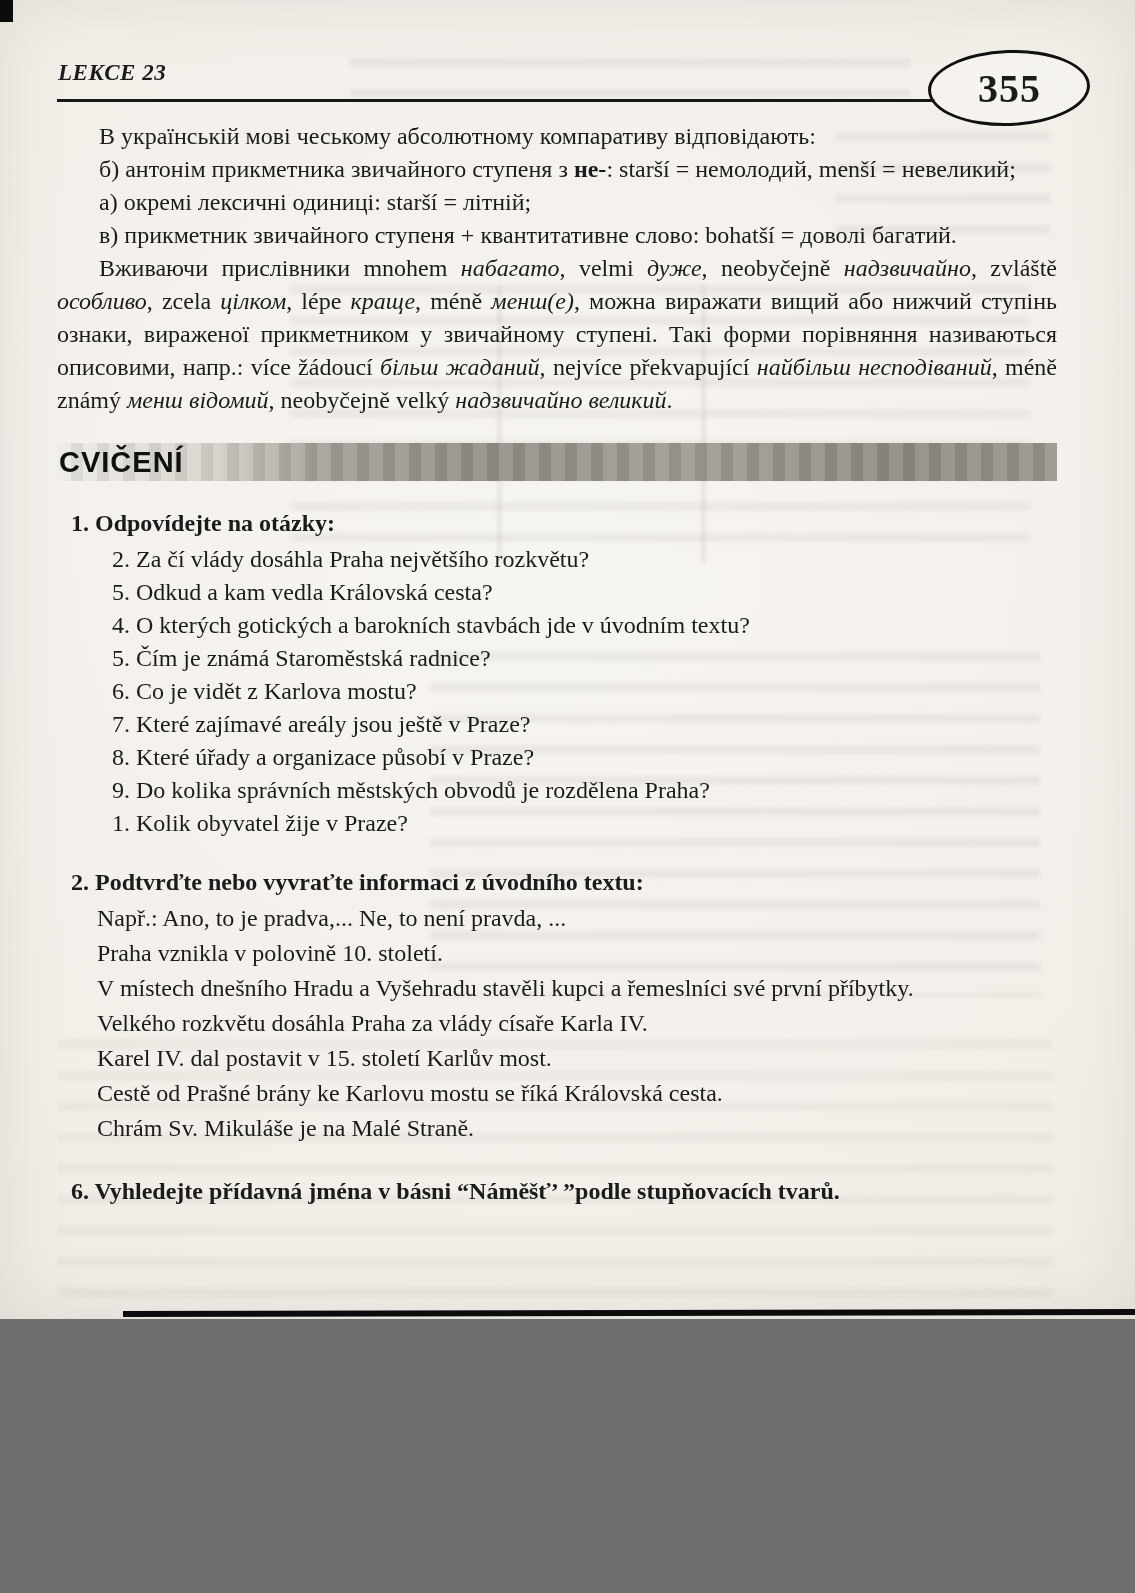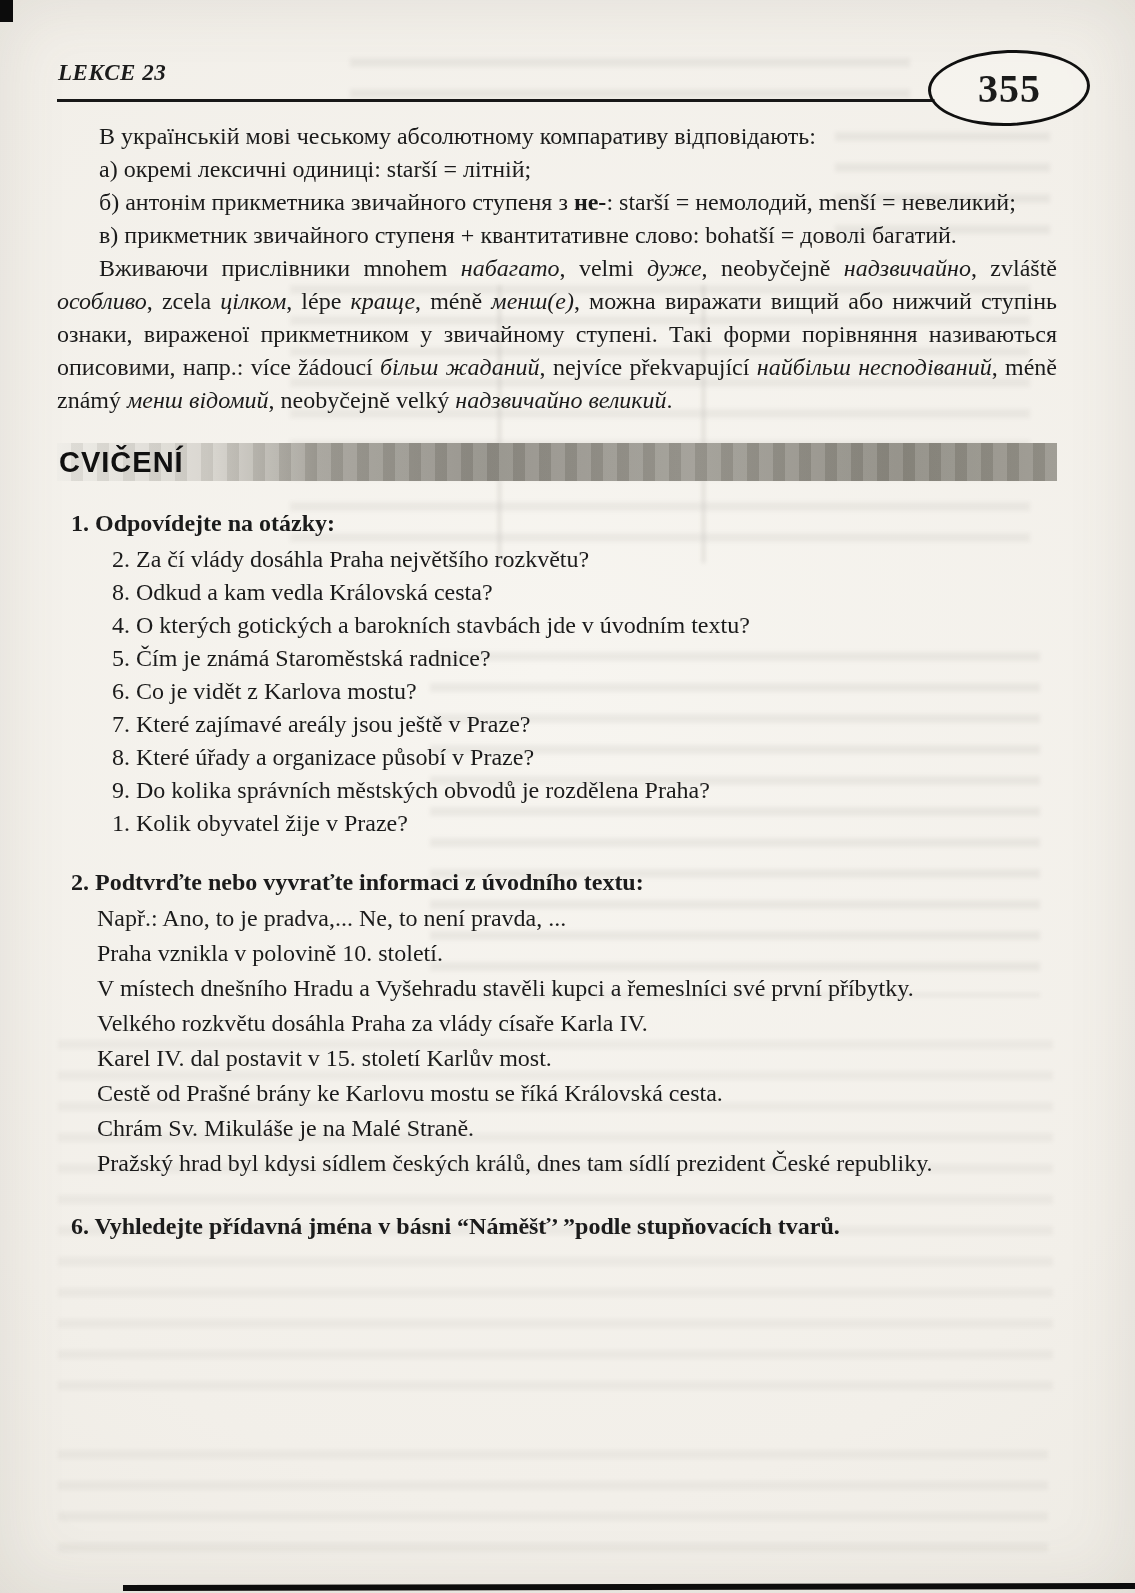--- a/index.html
+++ b/index.html
@@ -1,18 +1,18 @@
 <!DOCTYPE html>
 <html><head>
 <meta charset="utf-8">
 <style>
   html,body{margin:0;padding:0;}
   body{width:1135px;background:#6e6e6e;}
   .page{
-    position:relative;width:1135px;height:1593px;overflow:hidden;
+    position:relative;width:1135px;height:1319px;overflow:hidden;
     background:radial-gradient(120% 95% at 48% 42%, #f7f5f0 0%, #f2efe9 55%, #e9e6de 100%);
     box-shadow:inset 0 0 70px rgba(100,90,70,.12);
     font-family:"Liberation Serif", serif;color:#1b1b1b;
   }
   
   .corner-mark{position:absolute;left:0;top:0;width:13px;height:22px;background:#0c0c0c;}
   .bottom-bar{position:absolute;left:123px;right:0;bottom:3px;height:6px;background:#0c0c0c;transform:rotate(-0.12deg);}
   .ghost{position:absolute;pointer-events:none;filter:blur(2px);opacity:.42;
     background-image:repeating-linear-gradient(to bottom, rgba(120,116,108,.22) 0 9px, transparent 9px 31px);}
   .ghost.table{
@@ -63,52 +63,51 @@
 
   <div class="lesson">LEKCE 23</div>
   <div class="rule"></div>
   <div class="oval">
     <span class="num">355</span>
   </div>
 
   <div class="content">
 
     <p class="para"><span>В українській мові чеському абсолютному компаративу відповідають:</span></p>
+    <p class="para"><span>б) антонім прикметника звичайного ступеня з </span><span class="seg-b">не-</span><span>: starší = немолодий, menší = невеликий;</span></p>
     <p class="para"><span>а) окремі лексичні одиниці: starší = літній;</span></p>
-    <p class="para"><span>б) антонім прикметника звичайного ступеня з </span><span class="seg-b">не-</span><span>: starší = немолодий, menší = невеликий;</span></p>
     <p class="para"><span>в) прикметник звичайного ступеня + квантитативне слово: bohatší = доволі багатий.</span></p>
     <p class="para"><span>Вживаючи прислівники mnohem </span><span class="seg-i">набагато</span><span>, velmi </span><span class="seg-i">дуже</span><span>, neobyčejně </span><span class="seg-i">надзвичайно</span><span>, zvláště </span><span class="seg-i">особливо</span><span>, zcela </span><span class="seg-i">цілком</span><span>, lépe </span><span class="seg-i">краще</span><span>, méně </span><span class="seg-i">менш(е)</span><span>, можна виражати вищий або нижчий ступінь ознаки, вираженої прикметником у звичайному ступені. Такі форми порівняння називаються описовими, напр.: více žádoucí </span><span class="seg-i">більш жаданий</span><span>, nejvíce překvapující </span><span class="seg-i">найбільш несподіваний</span><span>, méně známý </span><span class="seg-i">менш відомий</span><span>, neobyčejně velký </span><span class="seg-i">надзвичайно великий</span><span>.</span></p>
 
     <div class="section-band">
       <span class="section-title">CVIČENÍ</span>
     </div>
 
     <div class="ex-heading">1. Odpovídejte na otázky:</div>
     <div class="ex-list">
         <div class="ex-item">2. Za čí vlády dosáhla Praha největšího rozkvětu?</div>
-        <div class="ex-item">8. Odkud a kam vedla Královská cesta?</div>
+        <div class="ex-item">5. Odkud a kam vedla Královská cesta?</div>
         <div class="ex-item">4. O kterých gotických a barokních stavbách jde v úvodním textu?</div>
         <div class="ex-item">5. Čím je známá Staroměstská radnice?</div>
         <div class="ex-item">6. Co je vidět z Karlova mostu?</div>
         <div class="ex-item">7. Které zajímavé areály jsou ještě v Praze?</div>
         <div class="ex-item">8. Které úřady a organizace působí v Praze?</div>
         <div class="ex-item">9. Do kolika správních městských obvodů je rozdělena Praha?</div>
         <div class="ex-item">1. Kolik obyvatel žije v Praze?</div>
       </div>
 
     <div class="ex-heading">2. Podtvrďte nebo vyvraťte informaci z úvodního textu:</div>
     <div class="ex2-lines">
         <div class="ex2-line">Např.: Ano, to je pradva,... Ne, to není pravda, ...</div>
         <div class="ex2-line">Praha vznikla v polovině 10. století.</div>
         <div class="ex2-line">V místech dnešního Hradu a Vyšehradu stavěli kupci a řemeslníci své první příbytky.</div>
         <div class="ex2-line">Velkého rozkvětu dosáhla Praha za vlády císaře Karla IV.</div>
         <div class="ex2-line">Karel IV. dal postavit v 15. století Karlův most.</div>
         <div class="ex2-line">Cestě od Prašné brány ke Karlovu mostu se říká Královská cesta.</div>
         <div class="ex2-line">Chrám Sv. Mikuláše je na Malé Straně.</div>
-        <div class="ex2-line">Pražský hrad byl kdysi sídlem českých králů, dnes tam sídlí prezident České republiky.</div>
       </div>
 
     <div class="ex-heading ex3">6. Vyhledejte přídavná jména v básni “Náměšť’ ”podle stupňovacích tvarů.</div>
 
   </div>
 
   <div class="bottom-bar"></div>
 </div>
 
 </body></html>

